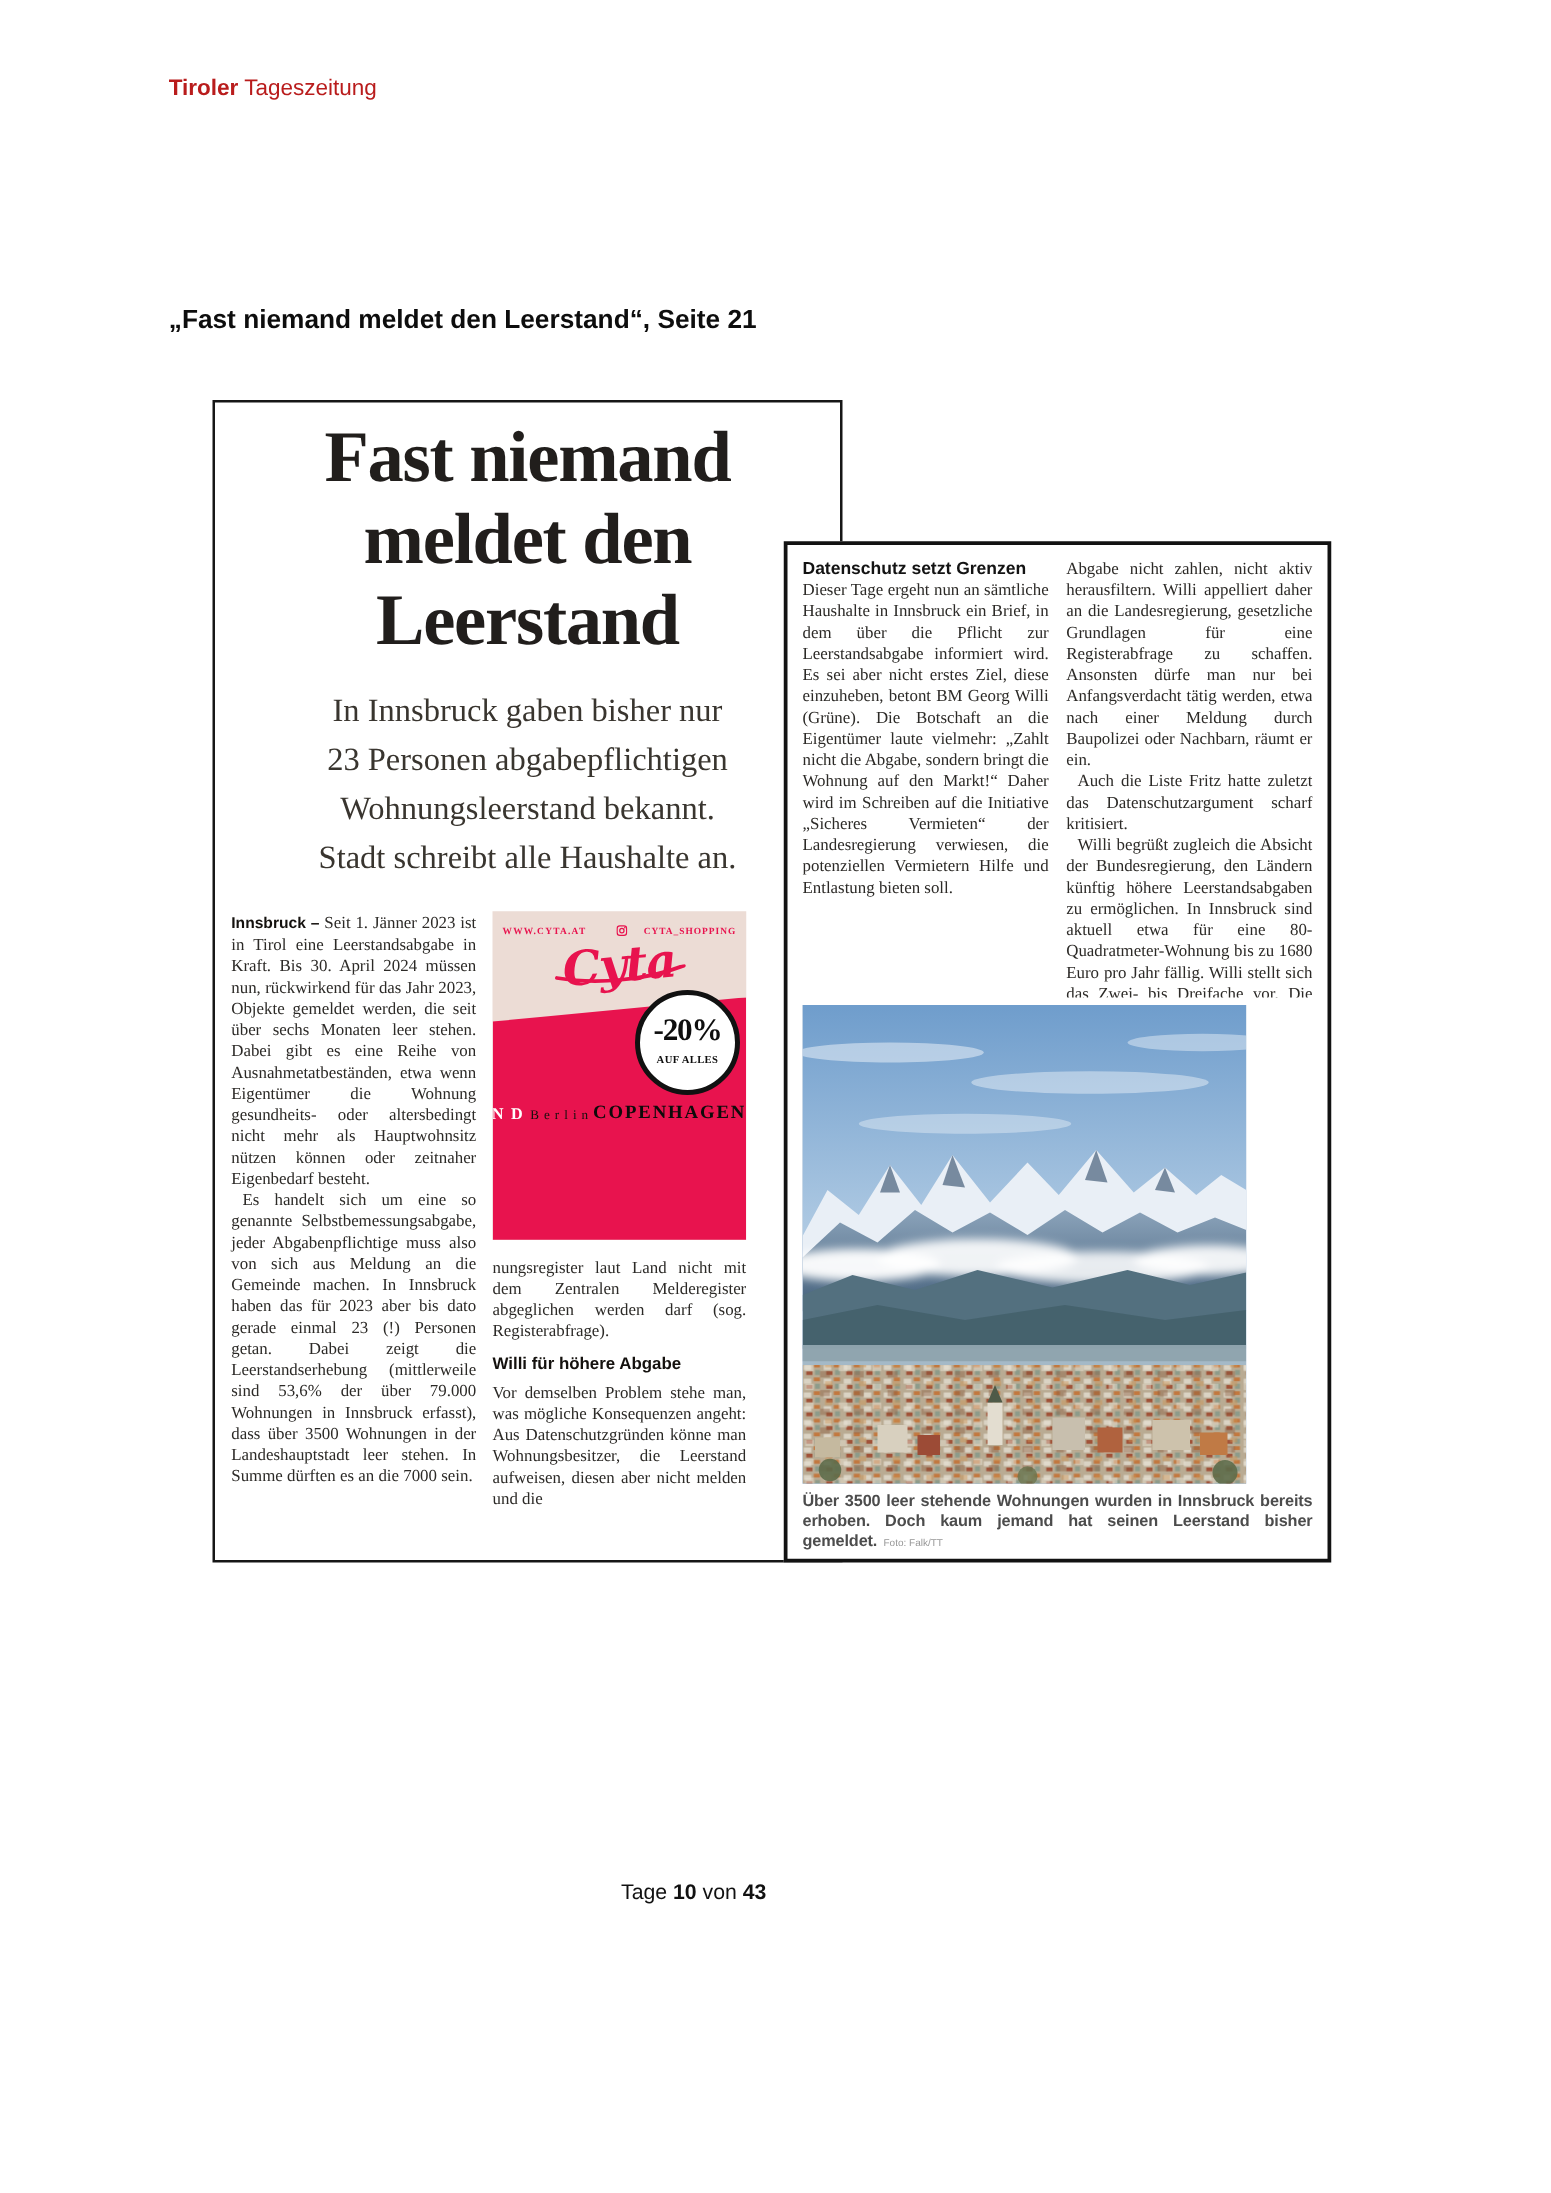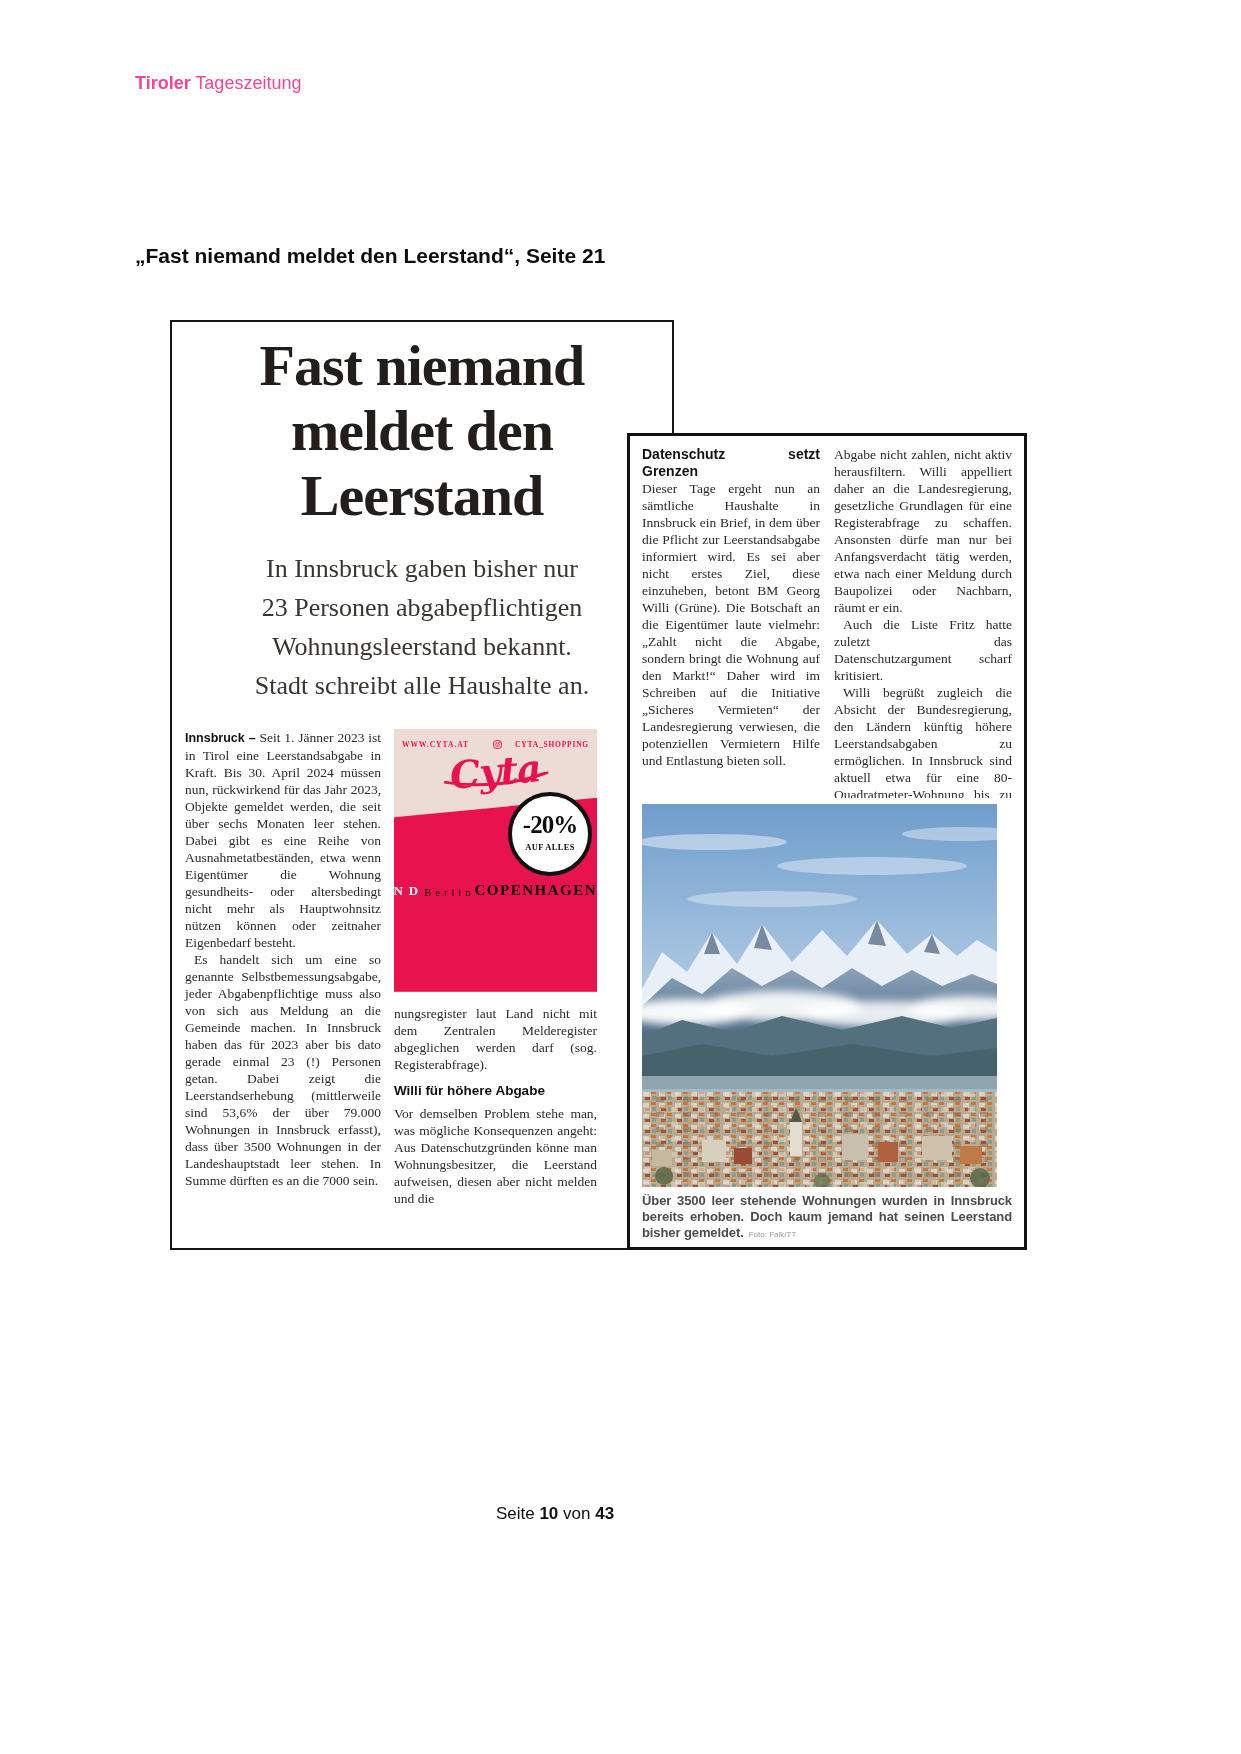--- a/index.html
+++ b/index.html
@@ -1,29 +1,29 @@
 <!DOCTYPE html>
 <html lang="de"><head>
 <meta charset="utf-8">
 <style>
   html,body{margin:0;padding:0;background:#ffffff;}
   .page{position:relative;width:1241px;height:1754px;background:#fff;overflow:hidden;
         font-family:"Liberation Sans",sans-serif;color:#1a1a1a;}
 
   
-  .masthead{position:absolute;left:135px;top:73px;font-size:18px;color:#ec4899;}
+  .masthead{position:absolute;left:135px;top:60px;font-size:18px;color:#b91c1c;}
   .masthead b{font-weight:bold;}
   .doc-heading{position:absolute;left:135px;top:244px;font-size:21px;font-weight:bold;color:#0d0d0d;}
   .doc-footer{position:absolute;left:0;top:1504px;width:1110px;text-align:center;font-size:17px;color:#111;}
   .doc-footer b{font-weight:bold;}
 
   
   .leftbox{position:absolute;left:170px;top:320px;width:504px;height:930px;border:2px solid #161616;
            box-sizing:border-box;background:#fff;padding:10px 13px;overflow:hidden;}
-  .rightbox{position:absolute;left:627px;top:433px;width:400px;height:817px;border:3px solid #121212;
+  .rightbox{position:absolute;left:627px;top:433px;width:438px;height:817px;border:3px solid #121212;
             box-sizing:border-box;background:#fff;padding:10px 12px 8px;overflow:hidden;}
 
   .headline{font-family:"Liberation Serif",serif;font-weight:bold;font-size:58px;line-height:1.12;
             text-align:center;color:#211e1c;letter-spacing:-1px;white-space:pre-line;margin-top:2px;}
   .subhead{font-family:"Liberation Serif",serif;font-size:26px;line-height:1.5;text-align:center;
            color:#39352f;white-space:pre-line;margin-top:20px;}
 
   .cols{display:flex;gap:13px;margin-top:24px;}
   .ncol{font-family:"Liberation Serif",serif;font-size:13.5px;line-height:17px;color:#2c2a27;
         text-align:justify;}
@@ -218,16 +218,16 @@
         <circle cx="22" cy="372" r="9" fill="#5d6b4a" opacity=".9"></circle>
         <circle cx="338" cy="374" r="10" fill="#5d6b4a" opacity=".9"></circle>
         <circle cx="180" cy="377" r="8" fill="#66744f" opacity=".8"></circle>
       </svg>
     </div>
 
     <div class="caption"><span>Über 3500 leer stehende Wohnungen wurden in Innsbruck bereits erhoben. Doch kaum jemand hat seinen Leerstand bisher gemeldet.</span><span class="credit">Foto: Falk/TT</span></div>
   </div>
 
   <div class="doc-footer">
-    <span>Seite </span><b>10</b><span> von </span><b>43</b>
+    <span>Tage </span><b>10</b><span> von </span><b>43</b>
   </div>
 
 </div>
 
 </body></html>

